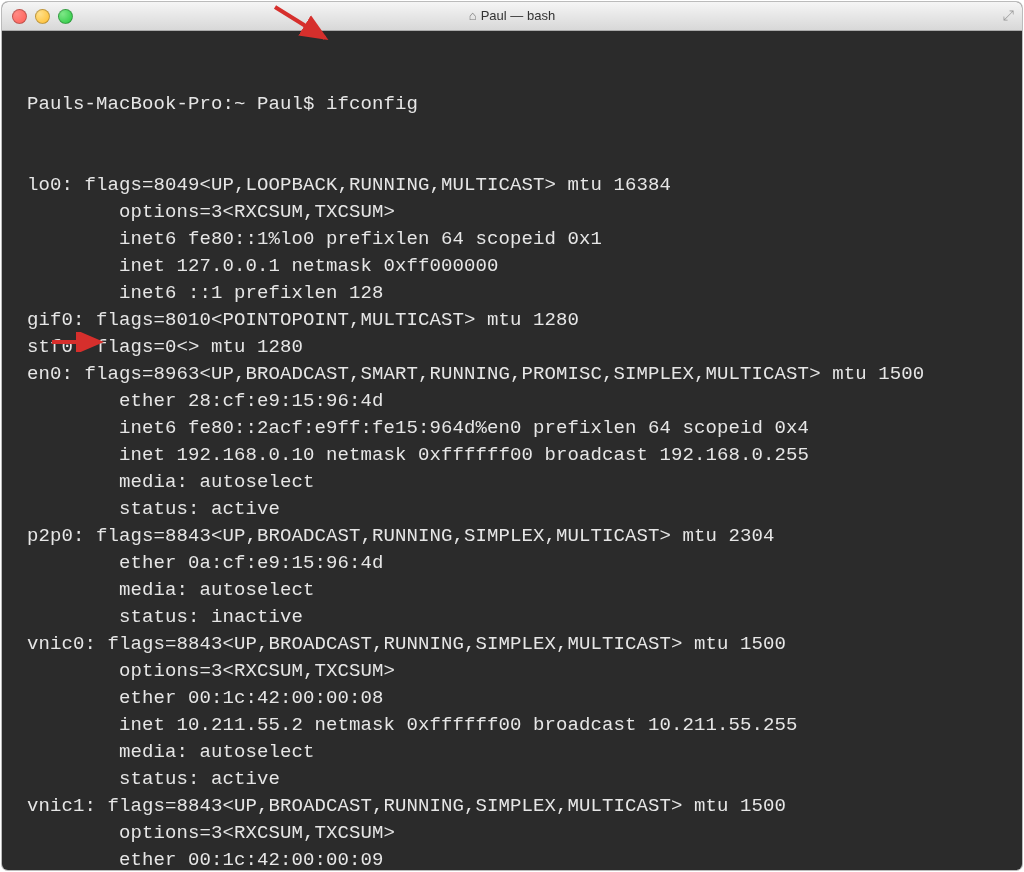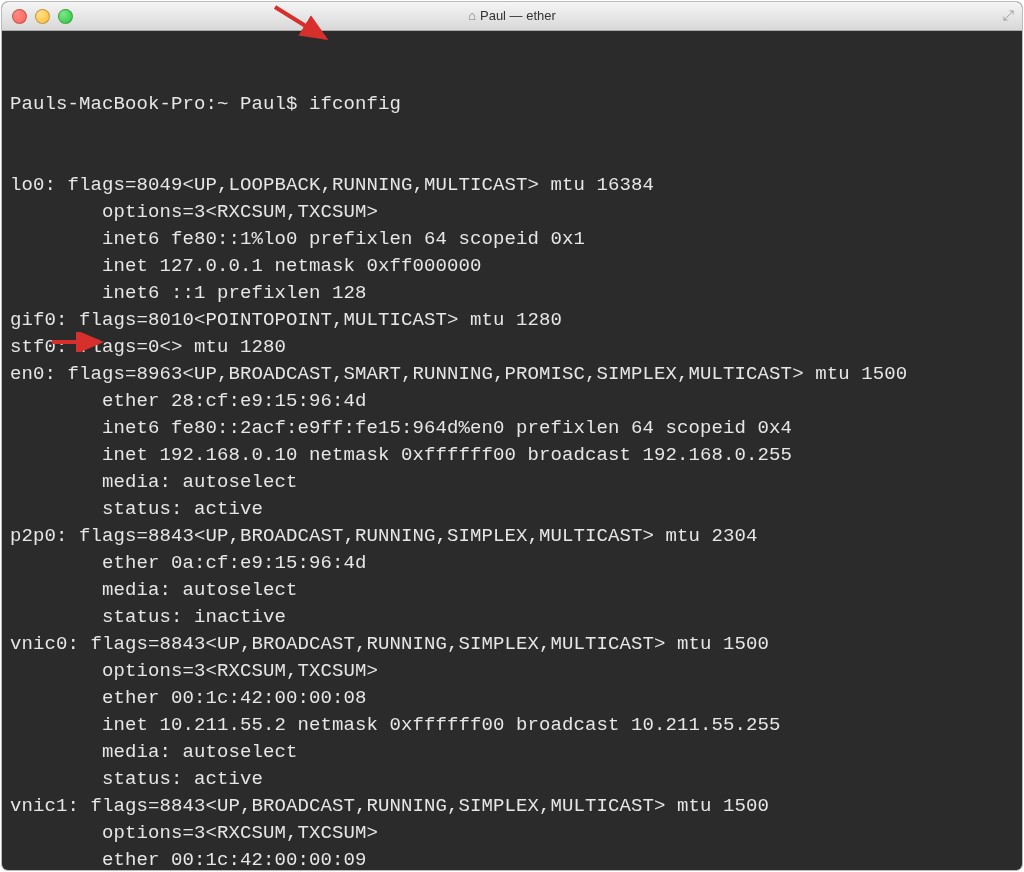--- a/index.html
+++ b/index.html
@@ -14,41 +14,41 @@
   }
   .buttons{display:flex;gap:8px;padding-left:10px;}
   .btn{width:13px;height:13px;border-radius:50%;border:1px solid rgba(0,0,0,.25);}
   .red{background:radial-gradient(circle at 30% 30%,#ff8b85,#ff5f57);}
   .yellow{background:radial-gradient(circle at 30% 30%,#ffe08a,#ffbd2e);}
   .green{background:radial-gradient(circle at 30% 30%,#7ee787,#28c840);}
   .title{position:absolute;left:0;right:0;text-align:center;font:13px/28px "Lucida Grande",sans-serif;color:#333;display:flex;align-items:center;justify-content:center;gap:4px;}
   .home-icon{font-size:13px;color:#777;}
   .expand{position:absolute;right:8px;top:6px;color:#999;font-size:14px;}
   .term{
-    padding:6px 8px 8px 8px;color:#e6e6e6;font-size:19px;line-height:27px;
+    padding:6px 8px 8px 25px;color:#e6e6e6;font-size:19px;line-height:27px;
     white-space:pre;letter-spacing:0.1px;height:calc(100% - 40px);overflow:hidden;
     font-weight:500;
   }
   .line{display:block;min-height:27px;}
   .arrow{position:absolute;pointer-events:none;}
   .arrow svg{display:block;}
 </style>
 </head>
 <body>
 
 <div class="window">
   <div class="titlebar">
     <div class="buttons">
       <div class="btn red"></div>
       <div class="btn yellow"></div>
       <div class="btn green"></div>
     </div>
     <div class="title">
       <span class="home-icon">⌂</span>
-      <span>Paul — ether</span>
+      <span>Paul — bash</span>
     </div>
     <div class="expand">⤢</div>
   </div>
 
   <div class="term">
     <span class="line"><span>Pauls-MacBook-Pro:~ Paul$</span> <span>ifconfig</span></span>
     <div id="output"><span class="line">lo0: flags=8049&lt;UP,LOOPBACK,RUNNING,MULTICAST&gt; mtu 16384</span><span class="line">        options=3&lt;RXCSUM,TXCSUM&gt;</span><span class="line">        inet6 fe80::1%lo0 prefixlen 64 scopeid 0x1</span><span class="line">        inet 127.0.0.1 netmask 0xff000000</span><span class="line">        inet6 ::1 prefixlen 128</span><span class="line">gif0: flags=8010&lt;POINTOPOINT,MULTICAST&gt; mtu 1280</span><span class="line">stf0: flags=0&lt;&gt; mtu 1280</span><span class="line">en0: flags=8963&lt;UP,BROADCAST,SMART,RUNNING,PROMISC,SIMPLEX,MULTICAST&gt; mtu 1500</span><span class="line">        ether 28:cf:e9:15:96:4d</span><span class="line">        inet6 fe80::2acf:e9ff:fe15:964d%en0 prefixlen 64 scopeid 0x4</span><span class="line">        inet 192.168.0.10 netmask 0xffffff00 broadcast 192.168.0.255</span><span class="line">        media: autoselect</span><span class="line">        status: active</span><span class="line">p2p0: flags=8843&lt;UP,BROADCAST,RUNNING,SIMPLEX,MULTICAST&gt; mtu 2304</span><span class="line">        ether 0a:cf:e9:15:96:4d</span><span class="line">        media: autoselect</span><span class="line">        status: inactive</span><span class="line">vnic0: flags=8843&lt;UP,BROADCAST,RUNNING,SIMPLEX,MULTICAST&gt; mtu 1500</span><span class="line">        options=3&lt;RXCSUM,TXCSUM&gt;</span><span class="line">        ether 00:1c:42:00:00:08</span><span class="line">        inet 10.211.55.2 netmask 0xffffff00 broadcast 10.211.55.255</span><span class="line">        media: autoselect</span><span class="line">        status: active</span><span class="line">vnic1: flags=8843&lt;UP,BROADCAST,RUNNING,SIMPLEX,MULTICAST&gt; mtu 1500</span><span class="line">        options=3&lt;RXCSUM,TXCSUM&gt;</span><span class="line">        ether 00:1c:42:00:00:09</span></div>
     
   </div>
 

